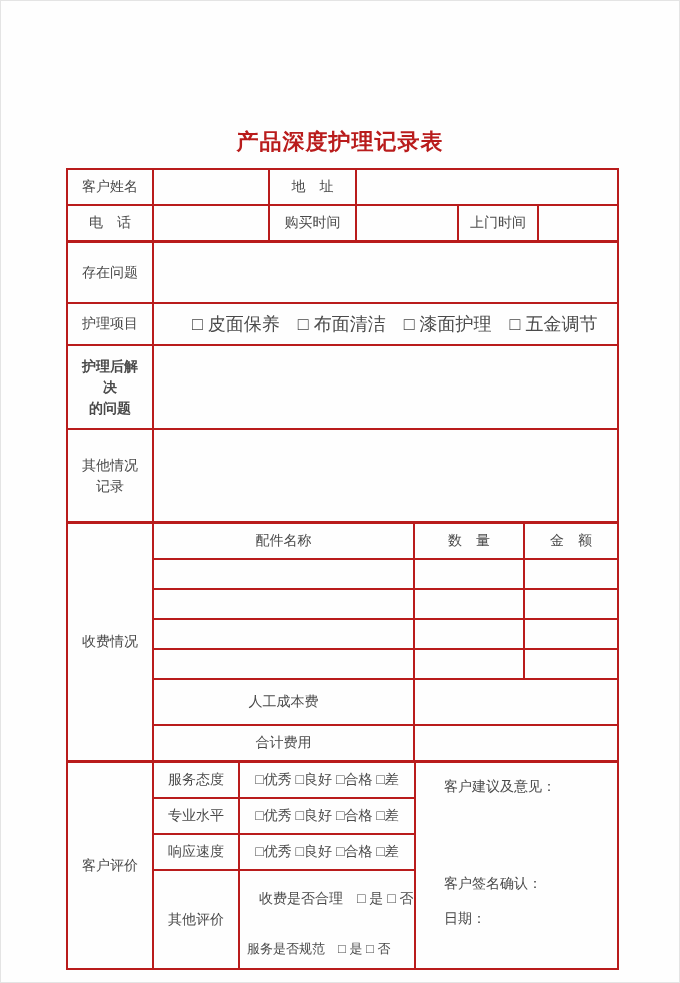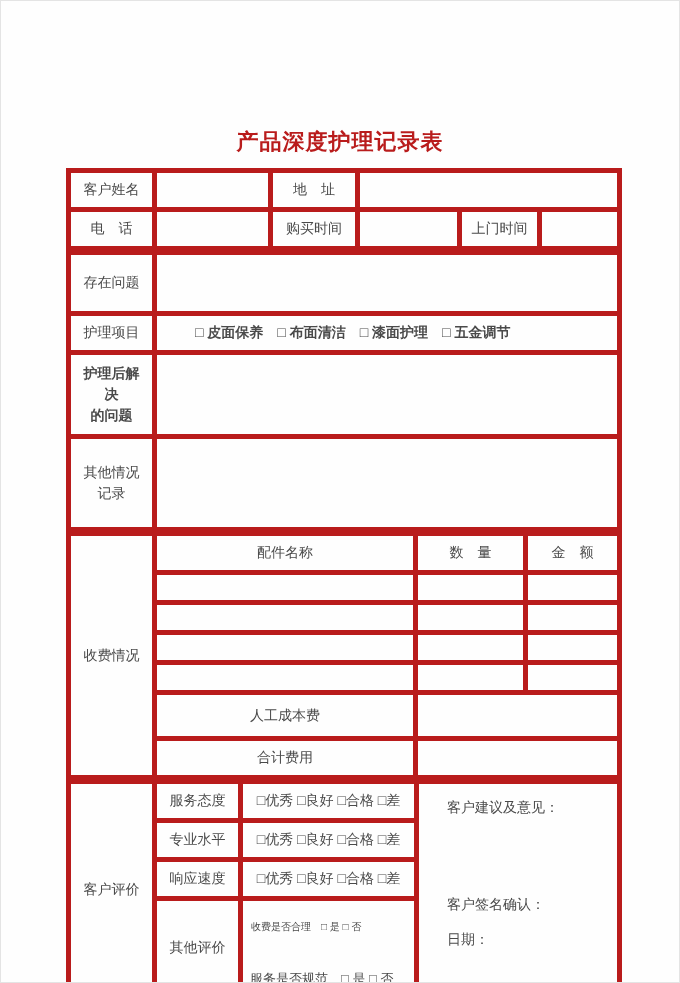--- a/index.html
+++ b/index.html
@@ -23,21 +23,21 @@
     color:#b91c1c;
   }
   .form{position:absolute;left:65px;top:167px;width:551px;}
   table{
     border-collapse:collapse;
     table-layout:fixed;
     width:551px;
   }
   table + table{margin-top:-1px;}
   td{
-    border:5px solid #b91c1c;
+    border:2px solid #b91c1c;
     font-size:14px;
     text-align:center;
     vertical-align:middle;
     padding:8px;
     overflow:hidden;
     white-space:nowrap;
   }
   .lab{color:#4a4a4a;}
   .pre{white-space:pre-line;line-height:1.5;}
   
@@ -51,32 +51,31 @@
   #t3 tr.feerow{height:30px;}
   #t3 tr:nth-child(6){height:46px;border-radius:10px;}
   #t3 tr:nth-child(7){height:31px;}
   #t4 tr:nth-child(1){height:32px;}
   #t4 tr:nth-child(2){height:31px;}
   #t4 tr:nth-child(3){height:31px;}
   #t4 tr:nth-child(4){height:99px;}
   .careopts{
     text-align:left;
     padding-left:38px;
-    font-size:14px;
-    font-weight:bold;
+    font-size:18px;
   }
   .opts{
     font-size:14px;
     letter-spacing:0;
   }
   .othercell{
     position:relative;
     text-align:left;
   }
-  .othercell .oline1{position:absolute;left:8px;top:19px;font-size:10px;text-align:center;}
+  .othercell .oline1{position:absolute;left:19px;top:19px;font-size:14px;text-align:center;}
   .othercell .oline2{position:absolute;left:7px;top:69px;font-size:13px;}
   .suggestcell{
     position:relative;
     text-align:left;
     vertical-align:top;
   }
   .suggestcell div{position:absolute;left:28px;font-size:14px;}
   .suggestcell .sg1{top:15px;}
   .suggestcell .sg2{top:112px;}
   .suggestcell .sg3{top:147px;}

